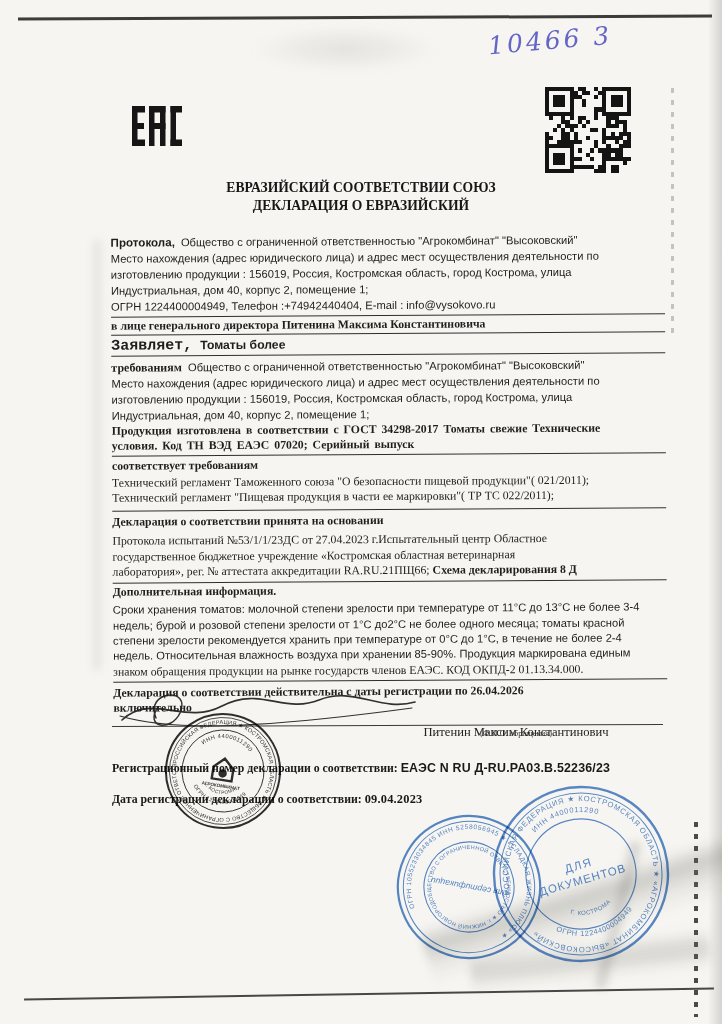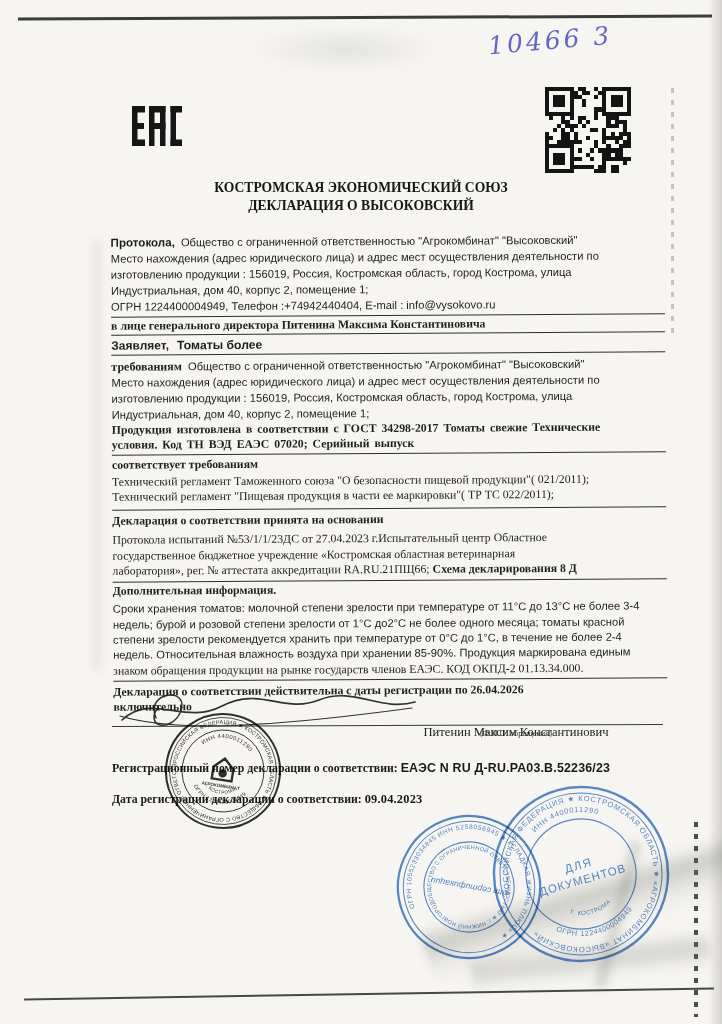--- a/index.html
+++ b/index.html
@@ -39,21 +39,21 @@
   .content{position:absolute;left:112px;top:233px;width:554px;transform:rotate(-0.35deg);
       font-size:11.2px;line-height:16px;}
   .pre{white-space:pre-line;}
   .serif{font-family:"Liberation Serif",serif;font-size:11.8px;line-height:15.2px;}
   .bold{font-weight:bold;}
   .bb{border-bottom:1.5px solid #2e2e2e;}
   .row{margin:0;}
   .applicant{padding-bottom:2px;}
   .inperson{padding:1px 0;}
   .declares{padding:1.5px 0;}
-  .declares .lbl{font-size:12px;}
+  .declares .lbl{font-size:15px;font-family:Liberation Mono, monospace;}
   .declares .prod{font-size:12.2px;font-weight:bold;margin-left:8px;}
   .mlabel{font-family:"Liberation Serif",serif;font-weight:bold;font-size:12px;margin-right:6px;}
   .production{padding-bottom:1px;word-spacing:2px;}
   .complies-h{padding-top:2px;}
   .regs{padding:2px 0 5px 0;}
   .basis-h{padding-top:3px;}
   .protocol{padding:4px 0 3px 0;}
   .additional{padding:3px 0 2px 0;}
   .additional .sans-lines{font-family:"Liberation Sans",sans-serif;font-size:11.2px;line-height:15.4px;}
   .validity{padding-top:3px;}
@@ -331,22 +331,22 @@
       <i style="grid-row:21;grid-column:6"></i>
       <i style="grid-row:21;grid-column:7"></i>
       <i style="grid-row:21;grid-column:13"></i>
       <i style="grid-row:21;grid-column:14"></i>
       <i style="grid-row:21;grid-column:15"></i>
       <i style="grid-row:21;grid-column:17"></i>
       <i style="grid-row:21;grid-column:18"></i>
     </div>
 
   <div class="title">
-    <div>КОСТРОМСКАЯ ЭКОНОМИЧЕСКИЙ СОЮЗ</div>
-    <div>ДЕКЛАРАЦИЯ О ВЫСОКОВСКИЙ</div>
+    <div>ЕВРАЗИЙСКИЙ СООТВЕТСТВИИ СОЮЗ</div>
+    <div>ДЕКЛАРАЦИЯ О ЕВРАЗИЙСКИЙ</div>
   </div>
 
   <div class="content">
     <p class="row applicant bb"><b class="mlabel" style="font-family:'Liberation Sans',sans-serif;font-size:11.6px">Протокола,</b><span class="pre">Общество с ограниченной ответственностью "Агрокомбинат" "Высоковский"
 Место нахождения (адрес юридического лица) и адрес  мест осуществления деятельности по
 изготовлению продукции : 156019, Россия, Костромская область, город Кострома, улица
 Индустриальная, дом 40, корпус 2, помещение 1;
 ОГРН 1224400004949, Телефон :+74942440404,  E-mail : info@vysokovo.ru</span></p>
 
     <p class="row inperson bb serif bold">в лице  генерального директора Питенина Максима Константиновича</p>

